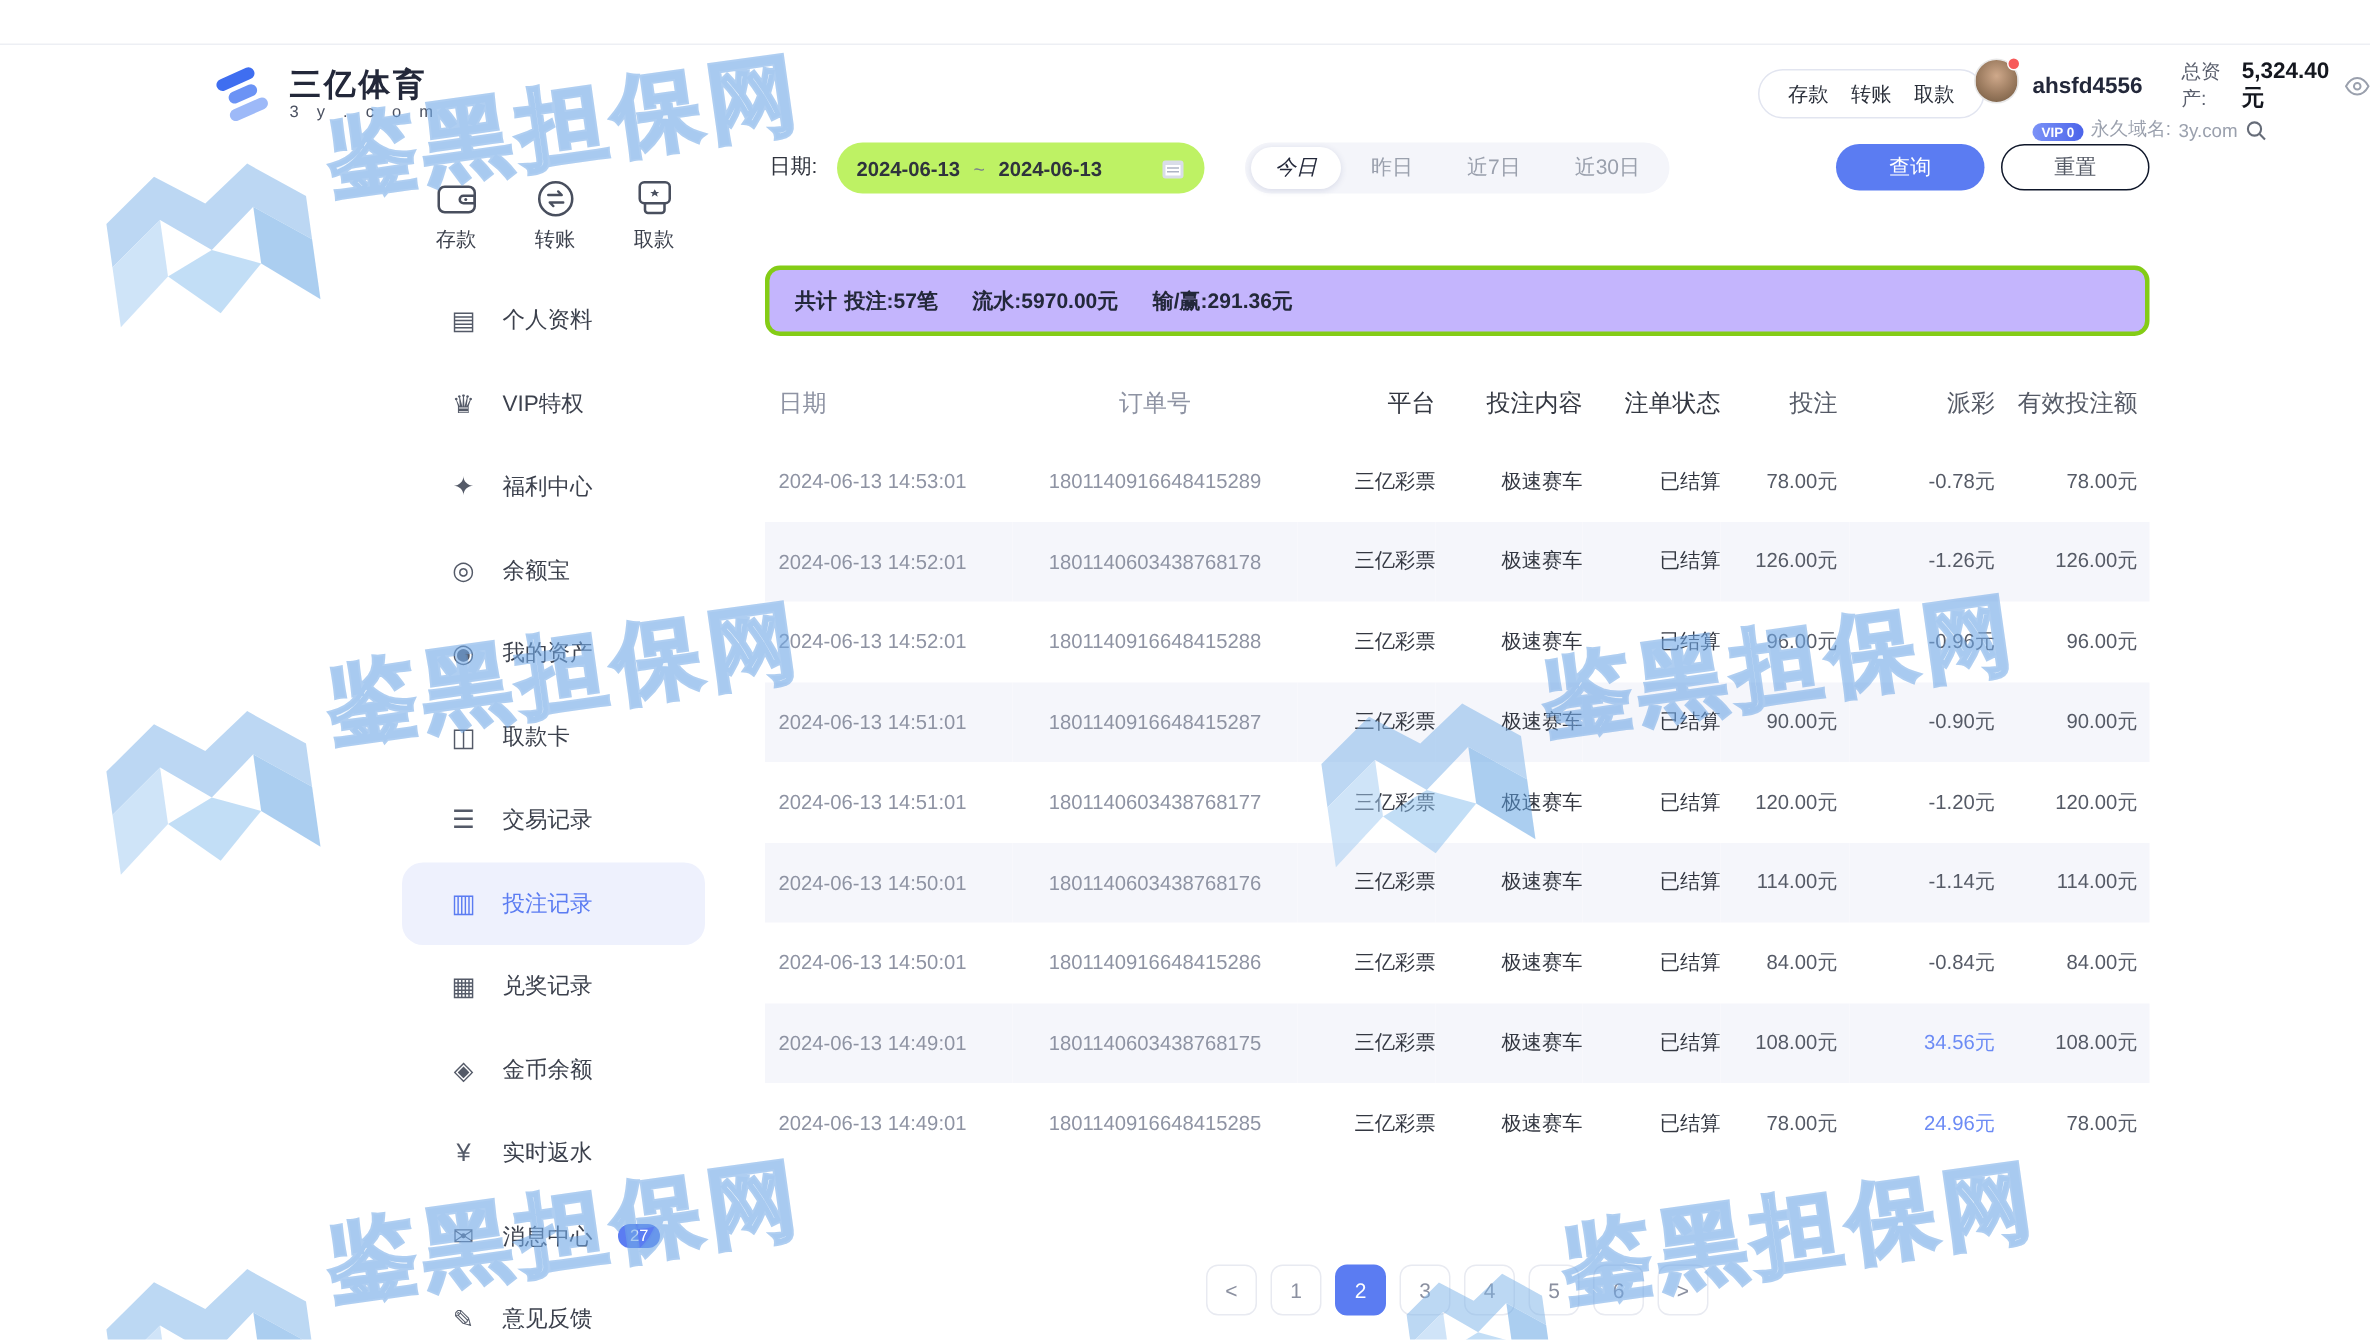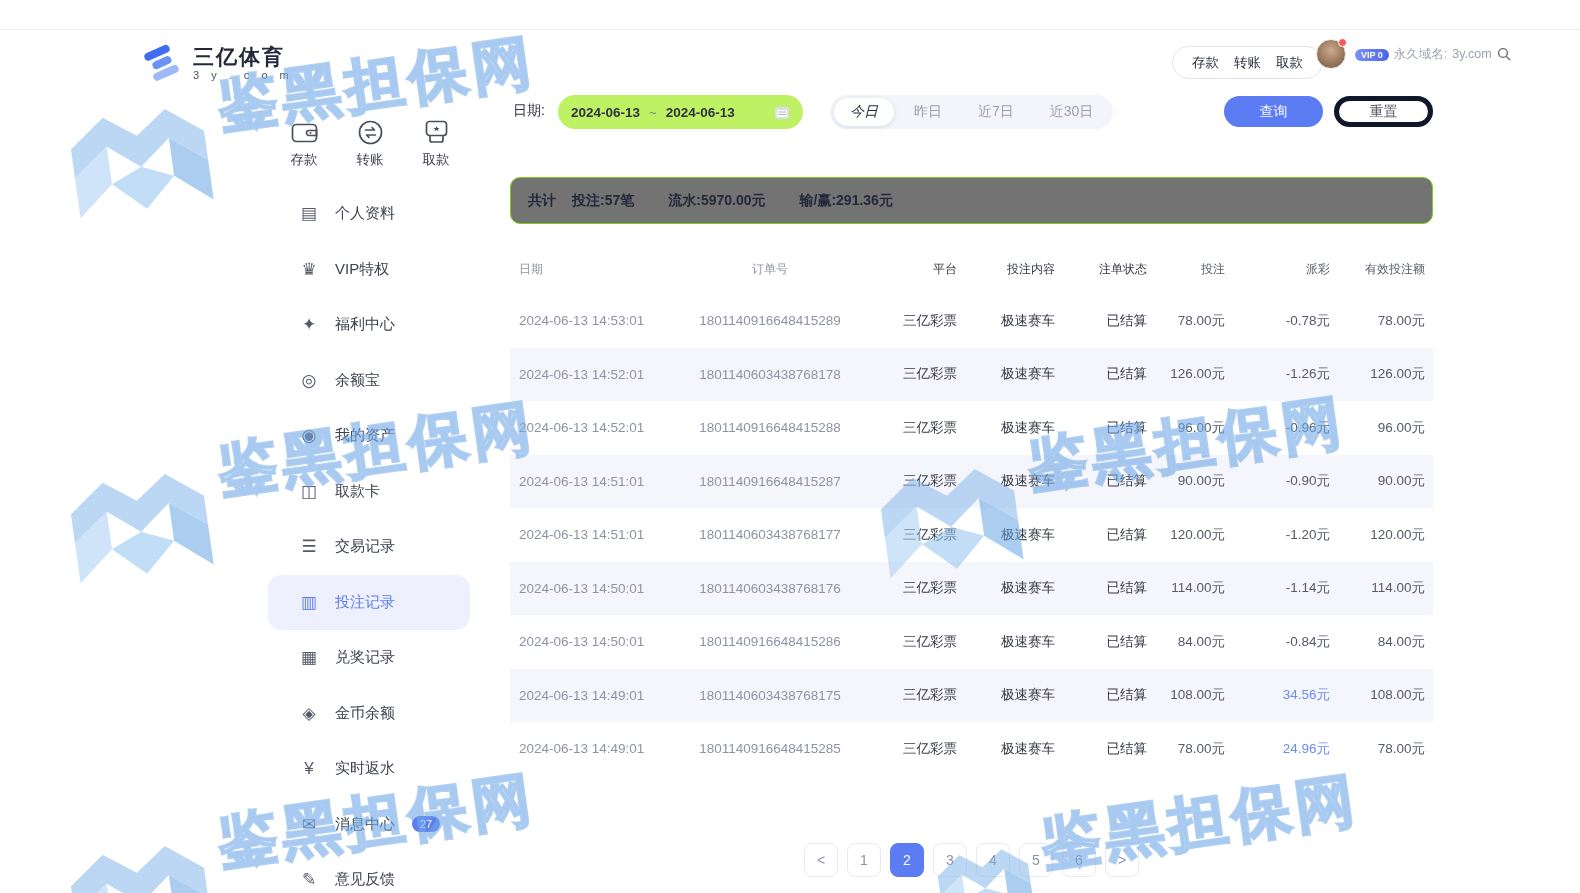--- a/index.html
+++ b/index.html
@@ -49,31 +49,31 @@
   .date-label{position:absolute;left:23px;top:10px;font-size:14px;color:#2f333d;}
   .date-input{position:absolute;left:68px;top:3px;width:245px;height:34px;background:#bef264;border-radius:17px;display:flex;align-items:center;padding:0 13px;gap:9px;cursor:pointer;}
   .date-input .dval{font-size:13.5px;color:#2f333d;font-weight:bold;}
   .date-input .dsep{font-size:13px;color:#7a7f8c;}
   .calendar-icon{margin-left:auto;display:inline-flex;}
   .range-strip{position:absolute;left:340px;top:3px;height:34px;background:#f4f5fa;border-radius:17px;display:flex;align-items:center;padding:0 4px;gap:4px;}
   .range-chip{font-size:14px;color:#9aa0ad;padding:5px 16px;border-radius:14px;cursor:pointer;white-space:nowrap;}
   .range-chip.active{background:#fff;color:#23283a;box-shadow:0 1px 5px rgba(40,60,120,.14);font-style:italic;}
   .btn{position:absolute;top:4px;width:99px;height:31px;border-radius:16px;font-size:14px;display:flex;align-items:center;justify-content:center;cursor:pointer;}
   .btn-query{left:734px;background:#5b7cf2;color:#fff;border:none;}
-  .btn-reset{left:844px;background:#fff;color:#555a66;border:5px solid #0f172a;}
-
-  
-  .summary{position:absolute;left:510px;top:177px;width:923px;height:47px;border:1px solid #84cc16;border-radius:10px;background:#737373;display:flex;align-items:center;padding-left:17px;gap:34px;}
+  .btn-reset{left:844px;background:#fff;color:#555a66;border:1px solid #0f172a;}
+
+  
+  .summary{position:absolute;left:510px;top:177px;width:923px;height:47px;border:3px solid #84cc16;border-radius:10px;background:#c4b5fd;display:flex;align-items:center;padding-left:17px;gap:23px;}
   .summary span{font-size:14px;color:#23283a;font-weight:bold;}
   .summary .sum-prefix{margin-right:-18px;}
 
   
   .table-wrap{position:absolute;left:510px;top:245px;width:923px;}
   table{width:923px;border-collapse:collapse;table-layout:fixed;}
-  th{height:49px;font-size:12px;font-weight:normal;color:#383c47;}
+  th{height:49px;font-size:16px;font-weight:normal;color:#383c47;}
   td{height:53.5px;font-size:13.5px;}
   tbody tr:nth-child(even){background:#f5f6fb;}
   .c-date{text-align:left;padding-left:9px;color:#8e93a3;}
   .c-order{text-align:center;color:#8e93a3;}
   .c-platform,.c-content,.c-status{text-align:right;color:#333741;}
   .c-bet,.c-valid,.c-payout{text-align:right;padding-right:8px;color:#555a66;}
   td.c-payout.positive{color:#6c8bf5;}
 
   
   .pagination{position:absolute;left:510px;top:843px;width:923px;display:flex;justify-content:center;gap:9px;}
@@ -118,20 +118,31 @@
     <span>取款</span>
   </div>
 
   <div class="userbox">
     <div class="avatar-col">
       <div class="avatar">
         <div class="avatar-dot"></div>
       </div>
     </div>
     <div class="user-lines">
+      <div class="user-line1">
+        <span class="user-name">ahsfd4556</span>
+        <span class="assets-label">总资产:</span>
+        <span class="assets-value">5,324.40元</span>
+        <span class="eye-icon">
+          <svg width="17" height="13" viewBox="0 0 17 13">
+              <path d="M1 6.5C3 2.8 5.6 1 8.5 1s5.5 1.8 7.5 5.5c-2 3.7-4.6 5.5-7.5 5.5S3 10.2 1 6.5z" fill="none" stroke="#9aa0ad" stroke-width="1.3"></path>
+              <circle cx="8.5" cy="6.5" r="2.2" fill="none" stroke="#9aa0ad" stroke-width="1.3"></circle>
+            </svg>
+        </span>
+      </div>
       <div class="user-line2">
         <span class="vip-badge">VIP 0</span>
         <span>永久域名:</span>
         <span>3y.com</span>
         <span class="search-icon">
           <svg width="14" height="14" viewBox="0 0 14 14">
               <circle cx="6" cy="6" r="4.4" fill="none" stroke="#666c78" stroke-width="1.4"></circle>
               <line x1="9.4" y1="9.4" x2="13" y2="13" stroke="#666c78" stroke-width="1.4"></line>
             </svg>
         </span>

